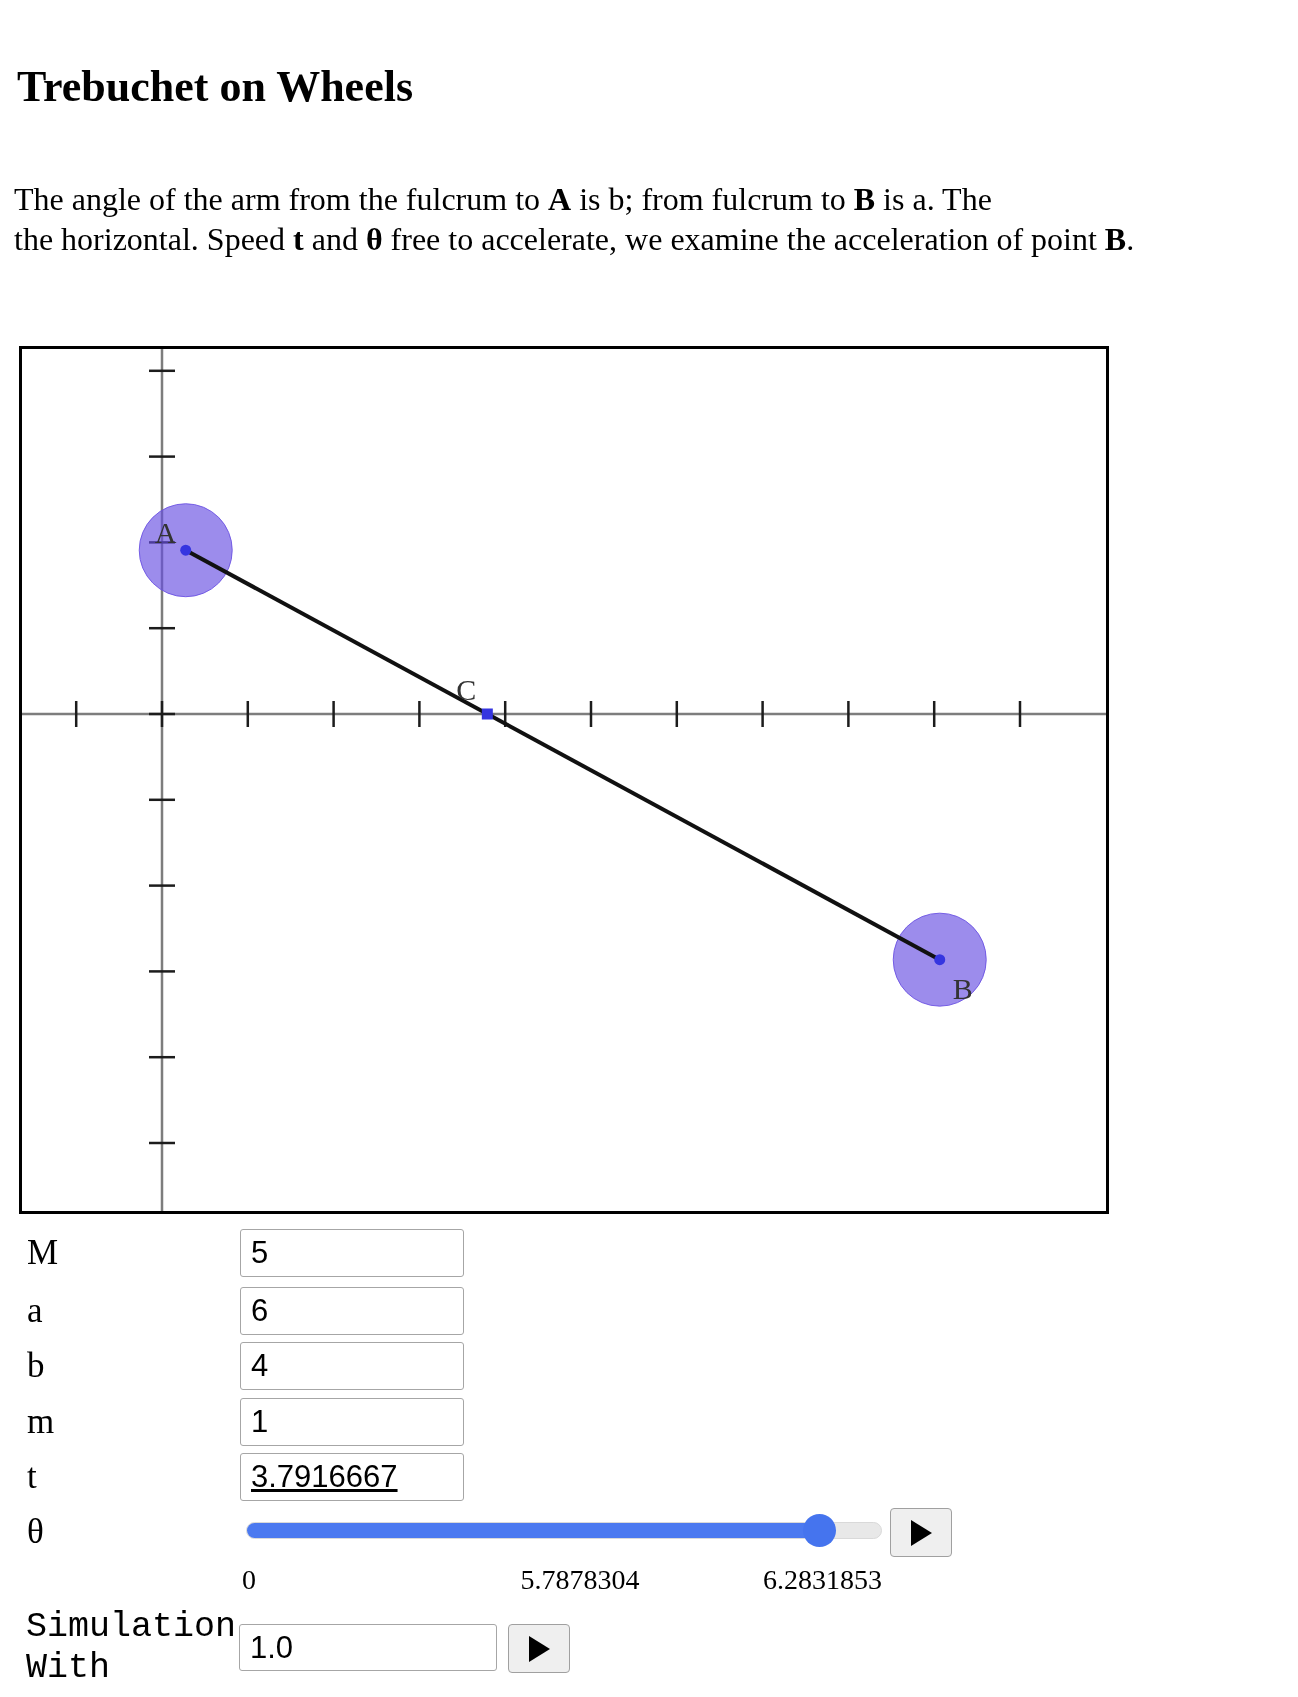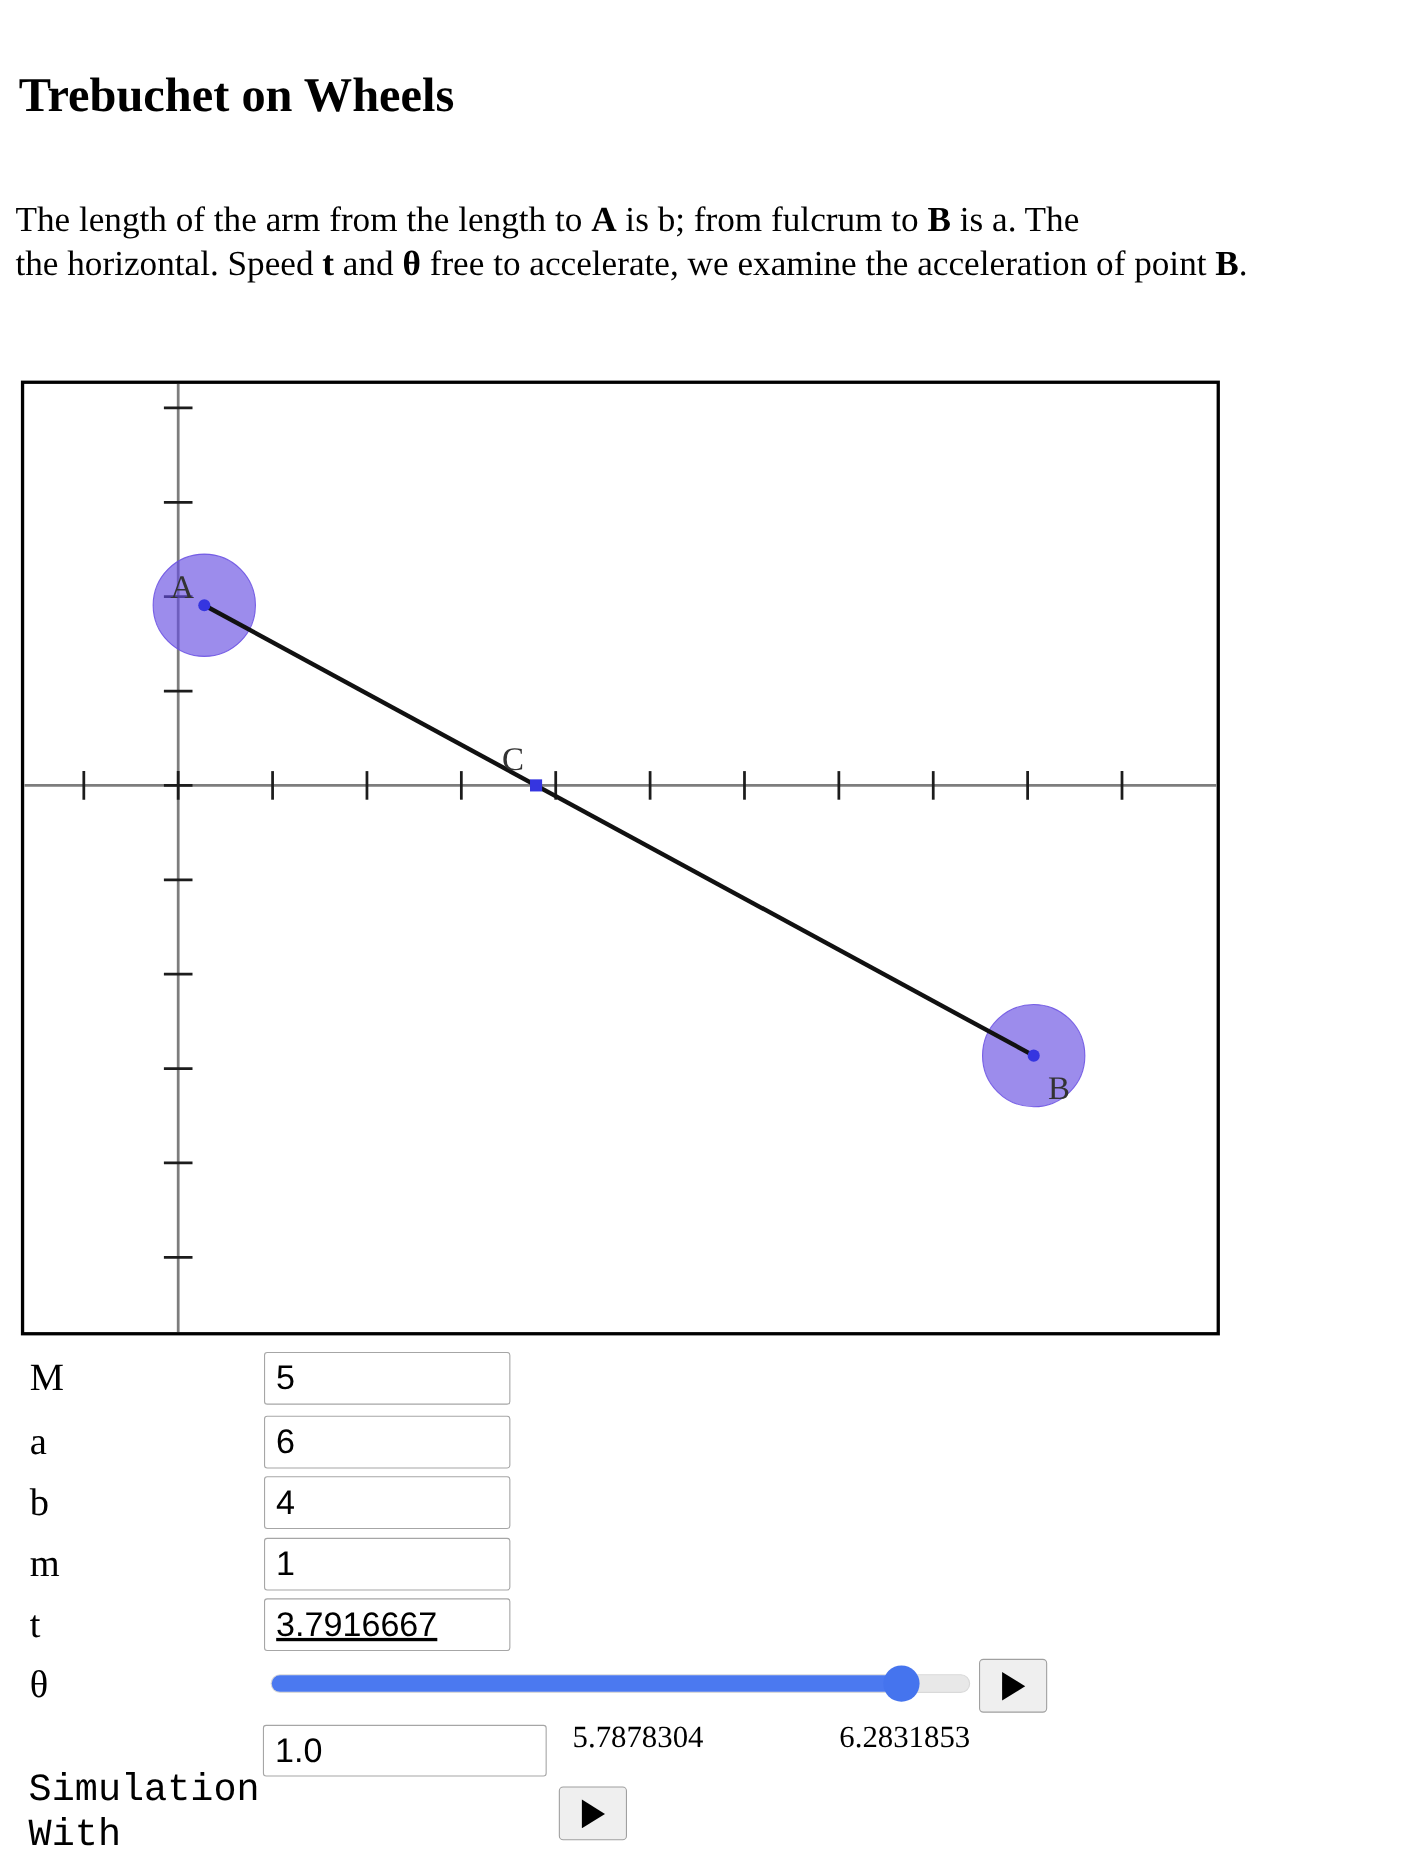--- a/index.html
+++ b/index.html
@@ -28,30 +28,30 @@
            align-items:center;justify-content:center;cursor:pointer;}
   .tri{width:0;height:0;border-left:21px solid #000;
        border-top:13px solid transparent;border-bottom:13px solid transparent;}
   #play-theta{left:890px;top:1508px;}
   #play-speed{left:508px;top:1624px;}
   .snum{top:1564px;font-size:28px;line-height:32px;white-space:nowrap;}
   #snum-min{left:242px;}
   #snum-val{left:564px;transform:translateX(-50%);margin-left:16px;}
   #snum-max{left:882px;transform:translateX(-100%);}
   #speed-label{left:26px;top:1607px;font-size:35px;line-height:41px;font-family:Liberation Mono, monospace;}
-  #speed-input{left:239px;top:1568px;width:258px;height:47px;}
+  #speed-input{left:239px;top:1624px;width:258px;height:47px;}
   b{font-weight:bold;}
 </style>
 </head>
 <body>
 
 <h1 id="title" class="abs">Trebuchet on Wheels</h1>
 
 <div id="desc" class="abs">
-    <div class="dline"><span>The length of the arm from the length to </span><b>A</b><span> is b; from fulcrum to </span><b>B</b><span> is a. The</span></div>
+    <div class="dline"><span>The angle of the arm from the fulcrum to </span><b>A</b><span> is b; from fulcrum to </span><b>B</b><span> is a. The</span></div>
     <div class="dline"><span>the horizontal. Speed </span><b>t</b><span> and </span><b>θ</b><span> free to accelerate, we examine the acceleration of point </span><b>B</b><span>.</span></div>
   </div>
 
 <div id="board" class="abs">
     <svg width="1084" height="862">
       <line x1="0" y1="365" x2="1084" y2="365" stroke="#7d7d7d" stroke-width="2.5"></line>
       <line x1="140" y1="0" x2="140" y2="862" stroke="#7d7d7d" stroke-width="2.5"></line>
       <line x1="54.2" y1="352" x2="54.2" y2="378" stroke="#1c1c1c" stroke-width="2.5"></line>
       <line x1="140" y1="352" x2="140" y2="378" stroke="#1c1c1c" stroke-width="2.5"></line>
       <line x1="225.8" y1="352" x2="225.8" y2="378" stroke="#1c1c1c" stroke-width="2.5"></line>

